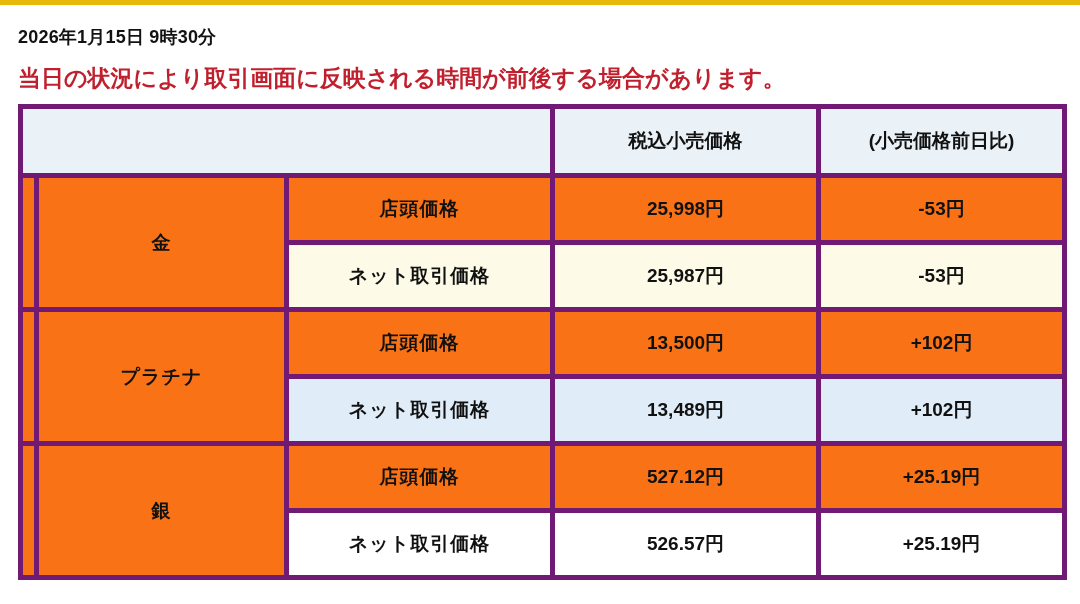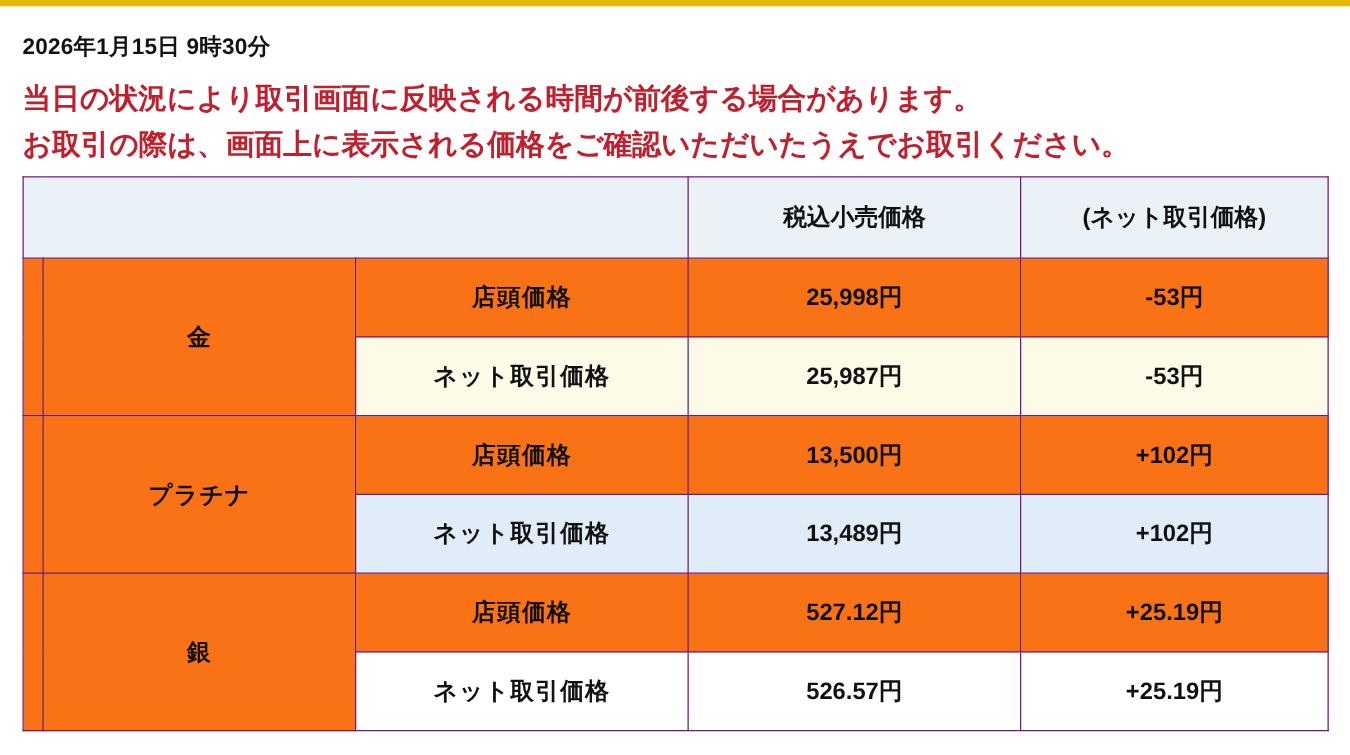--- a/index.html
+++ b/index.html
@@ -52,21 +52,21 @@
   .notice div {
     margin-bottom: 14px;
   }
   table.price {
     margin: 6px 0 0 18px;
     border-collapse: collapse;
     width: 1044px;
     table-layout: fixed;
   }
   table.price th, table.price td {
-    border: 1px solid #701a75;
+    border: 5px solid #701a75;
     font-size: 19px;
     font-weight: 700;
     text-align: center;
     color: #111111;
     padding: 0;
   }
   thead th {
     background: #eaf2f8;
     height: 64px;
     font-size: 20px;
@@ -99,36 +99,35 @@
 <div class="page">
 
   <div class="top-rule"></div>
 
   <div class="content">
 
     <div class="timestamp">2026年1月15日 9時30分</div>
 
     <div class="notice">
       <div>当日の状況により取引画面に反映される時間が前後する場合があります。</div>
-      <div>お取引の際は、画面上に表示される価格をご確認いただいたうえでお取引ください。</div>
     </div>
 
     <table class="price">
       <colgroup>
         <col class="col-bar">
         <col class="col-metal">
         <col class="col-kind">
         <col class="col-price">
         <col class="col-diff">
       </colgroup>
       <thead>
         <tr>
           <th colspan="3"></th>
           <th>税込小売価格</th>
-          <th>(ネット取引価格)</th>
+          <th>(小売価格前日比)</th>
         </tr>
       </thead>
       <tbody>
 
         <tr class="row-store">
           <td class="bar bar-gold" rowspan="2"></td>
           <td class="metal" rowspan="2">金</td>
           <td class="kind">店頭価格</td>
           <td>25,998円</td>
           <td>-53円</td>

